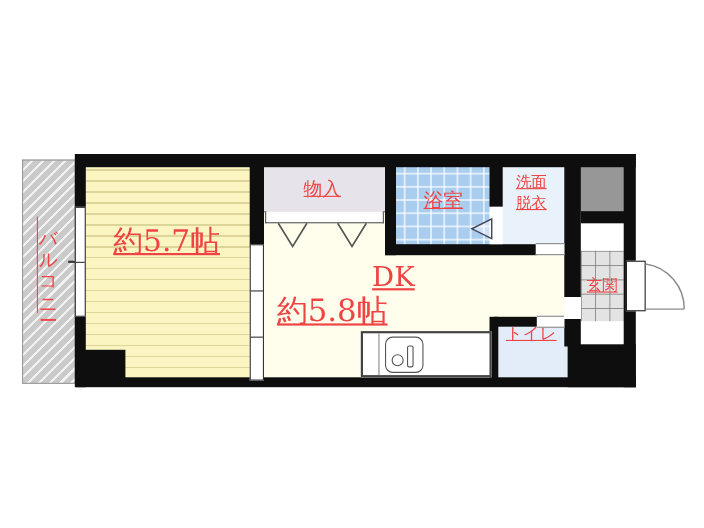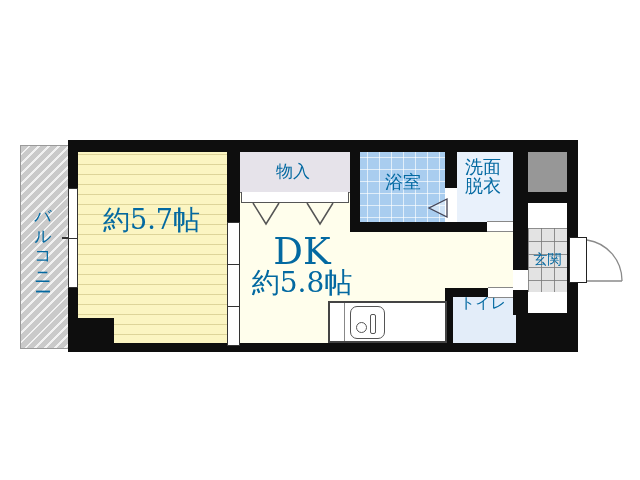--- a/index.html
+++ b/index.html
@@ -2,21 +2,21 @@
 <html><head>
 <meta charset="utf-8">
 <style>
   html,body{margin:0;padding:0;background:#ffffff;}
   #canvas{
     position:relative;width:640px;height:480px;background:#ffffff;overflow:hidden;
     font-family:"DejaVu Serif","Liberation Serif",serif;color:#1a1a1a;
   }
   .abs{position:absolute;}
   .wall{position:absolute;background:#0e0e0e;}
-  .label{position:absolute;text-align:center;color:#0369a1;}
+  .label{position:absolute;text-align:center;color:#ef4444;text-decoration:underline;}
   
   .dk-base{background:#fffeec;}
   .western{
     background-color:#fbf5c2;
     background-image:repeating-linear-gradient(to bottom, rgba(0,0,0,0) 0 9px, rgba(185,173,105,0.45) 9px 10px);
   }
   .closet{background:#e6e3ea;border-bottom:1px solid #777;}
   .bath{
     background-color:#a9cdef;
     background-image:linear-gradient(rgba(255,255,255,0.65) 1.5px, rgba(0,0,0,0) 1.5px),
@@ -114,27 +114,27 @@
   <div class="label vcenter" style="left:26px;top:162px;width:36px;height:158px;writing-mode:vertical-rl;font-size:17px;letter-spacing:2px;">バルコニー</div>
 
   <div class="label" style="left:73px;top:204px;width:157px;font-size:27px;line-height:31px;">
     <div>約5.7帖</div>
   </div>
 
   <div class="label" style="left:233px;top:160px;width:120px;font-size:17px;">物入</div>
 
   <div class="label" style="left:357px;top:170px;width:92px;font-size:18px;">浴室</div>
 
-  <div class="label" style="left:451px;top:157px;width:64px;font-size:18px;line-height:19px;text-align:center;">
+  <div class="label" style="left:451px;top:157px;width:64px;font-size:14px;line-height:19px;text-align:center;">
     <div>洗面</div>
     <div>脱衣</div>
   </div>
 
   <div class="label" style="left:227px;top:236px;width:150px;">
-    <div style="font-size:37px;line-height:32px;">DK</div>
+    <div style="font-size:25px;line-height:32px;text-align:right;">DK</div>
     <div style="font-size:28px;line-height:30px;">約5.8帖</div>
   </div>
 
   <div class="label" style="left:527px;top:251px;width:41px;font-size:14px;">玄関</div>
 
   <div class="label" style="left:451px;top:294px;width:64px;font-size:15px;">トイレ</div>
 
 </div>
 
 </body></html>

